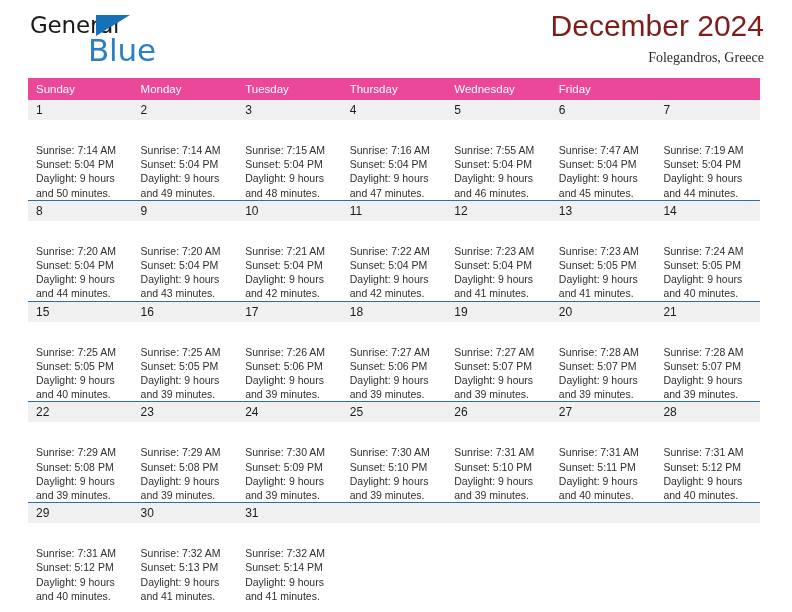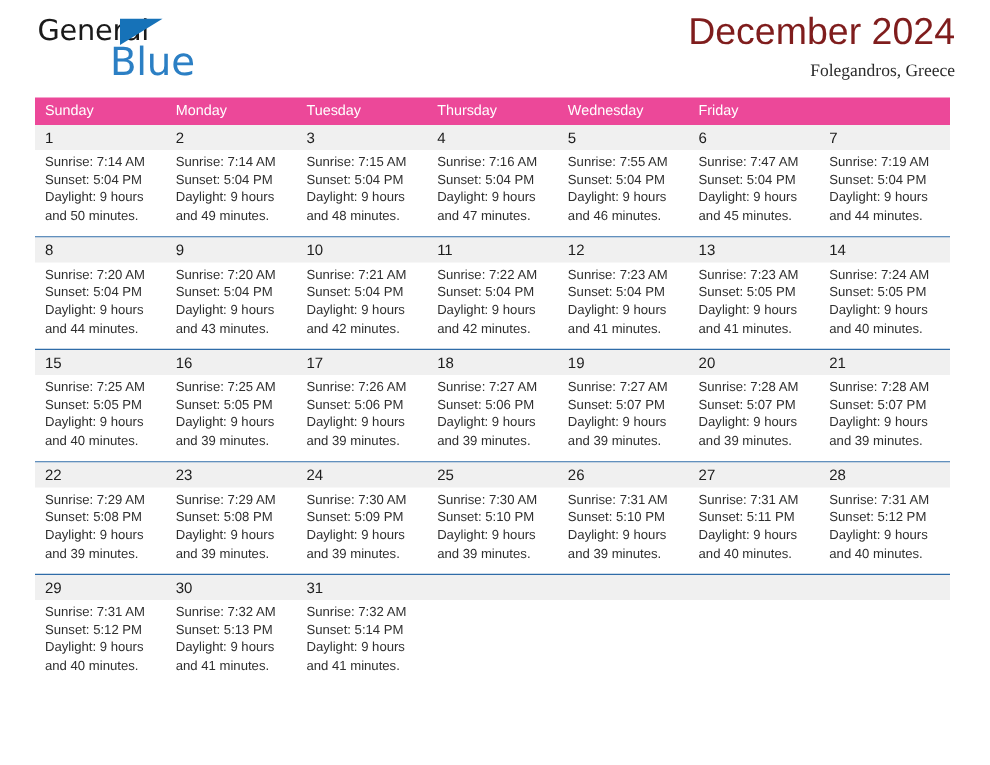--- a/index.html
+++ b/index.html
@@ -128,20 +128,21 @@
     padding-top: 3px;
     min-height: 66px;
   }
   .info {
     padding-left: 8px;
     padding-right: 4px;
     box-sizing: border-box;
     font-size: 10.5px;
     line-height: 14.2px;
     color: #2f2f2f;
+    margin-top: 20px;
   }
   .info div {
     white-space: nowrap;
   }
   .info.empty { visibility: hidden; }
 </style>
 </head>
 <body>
 
 <div class="page">

